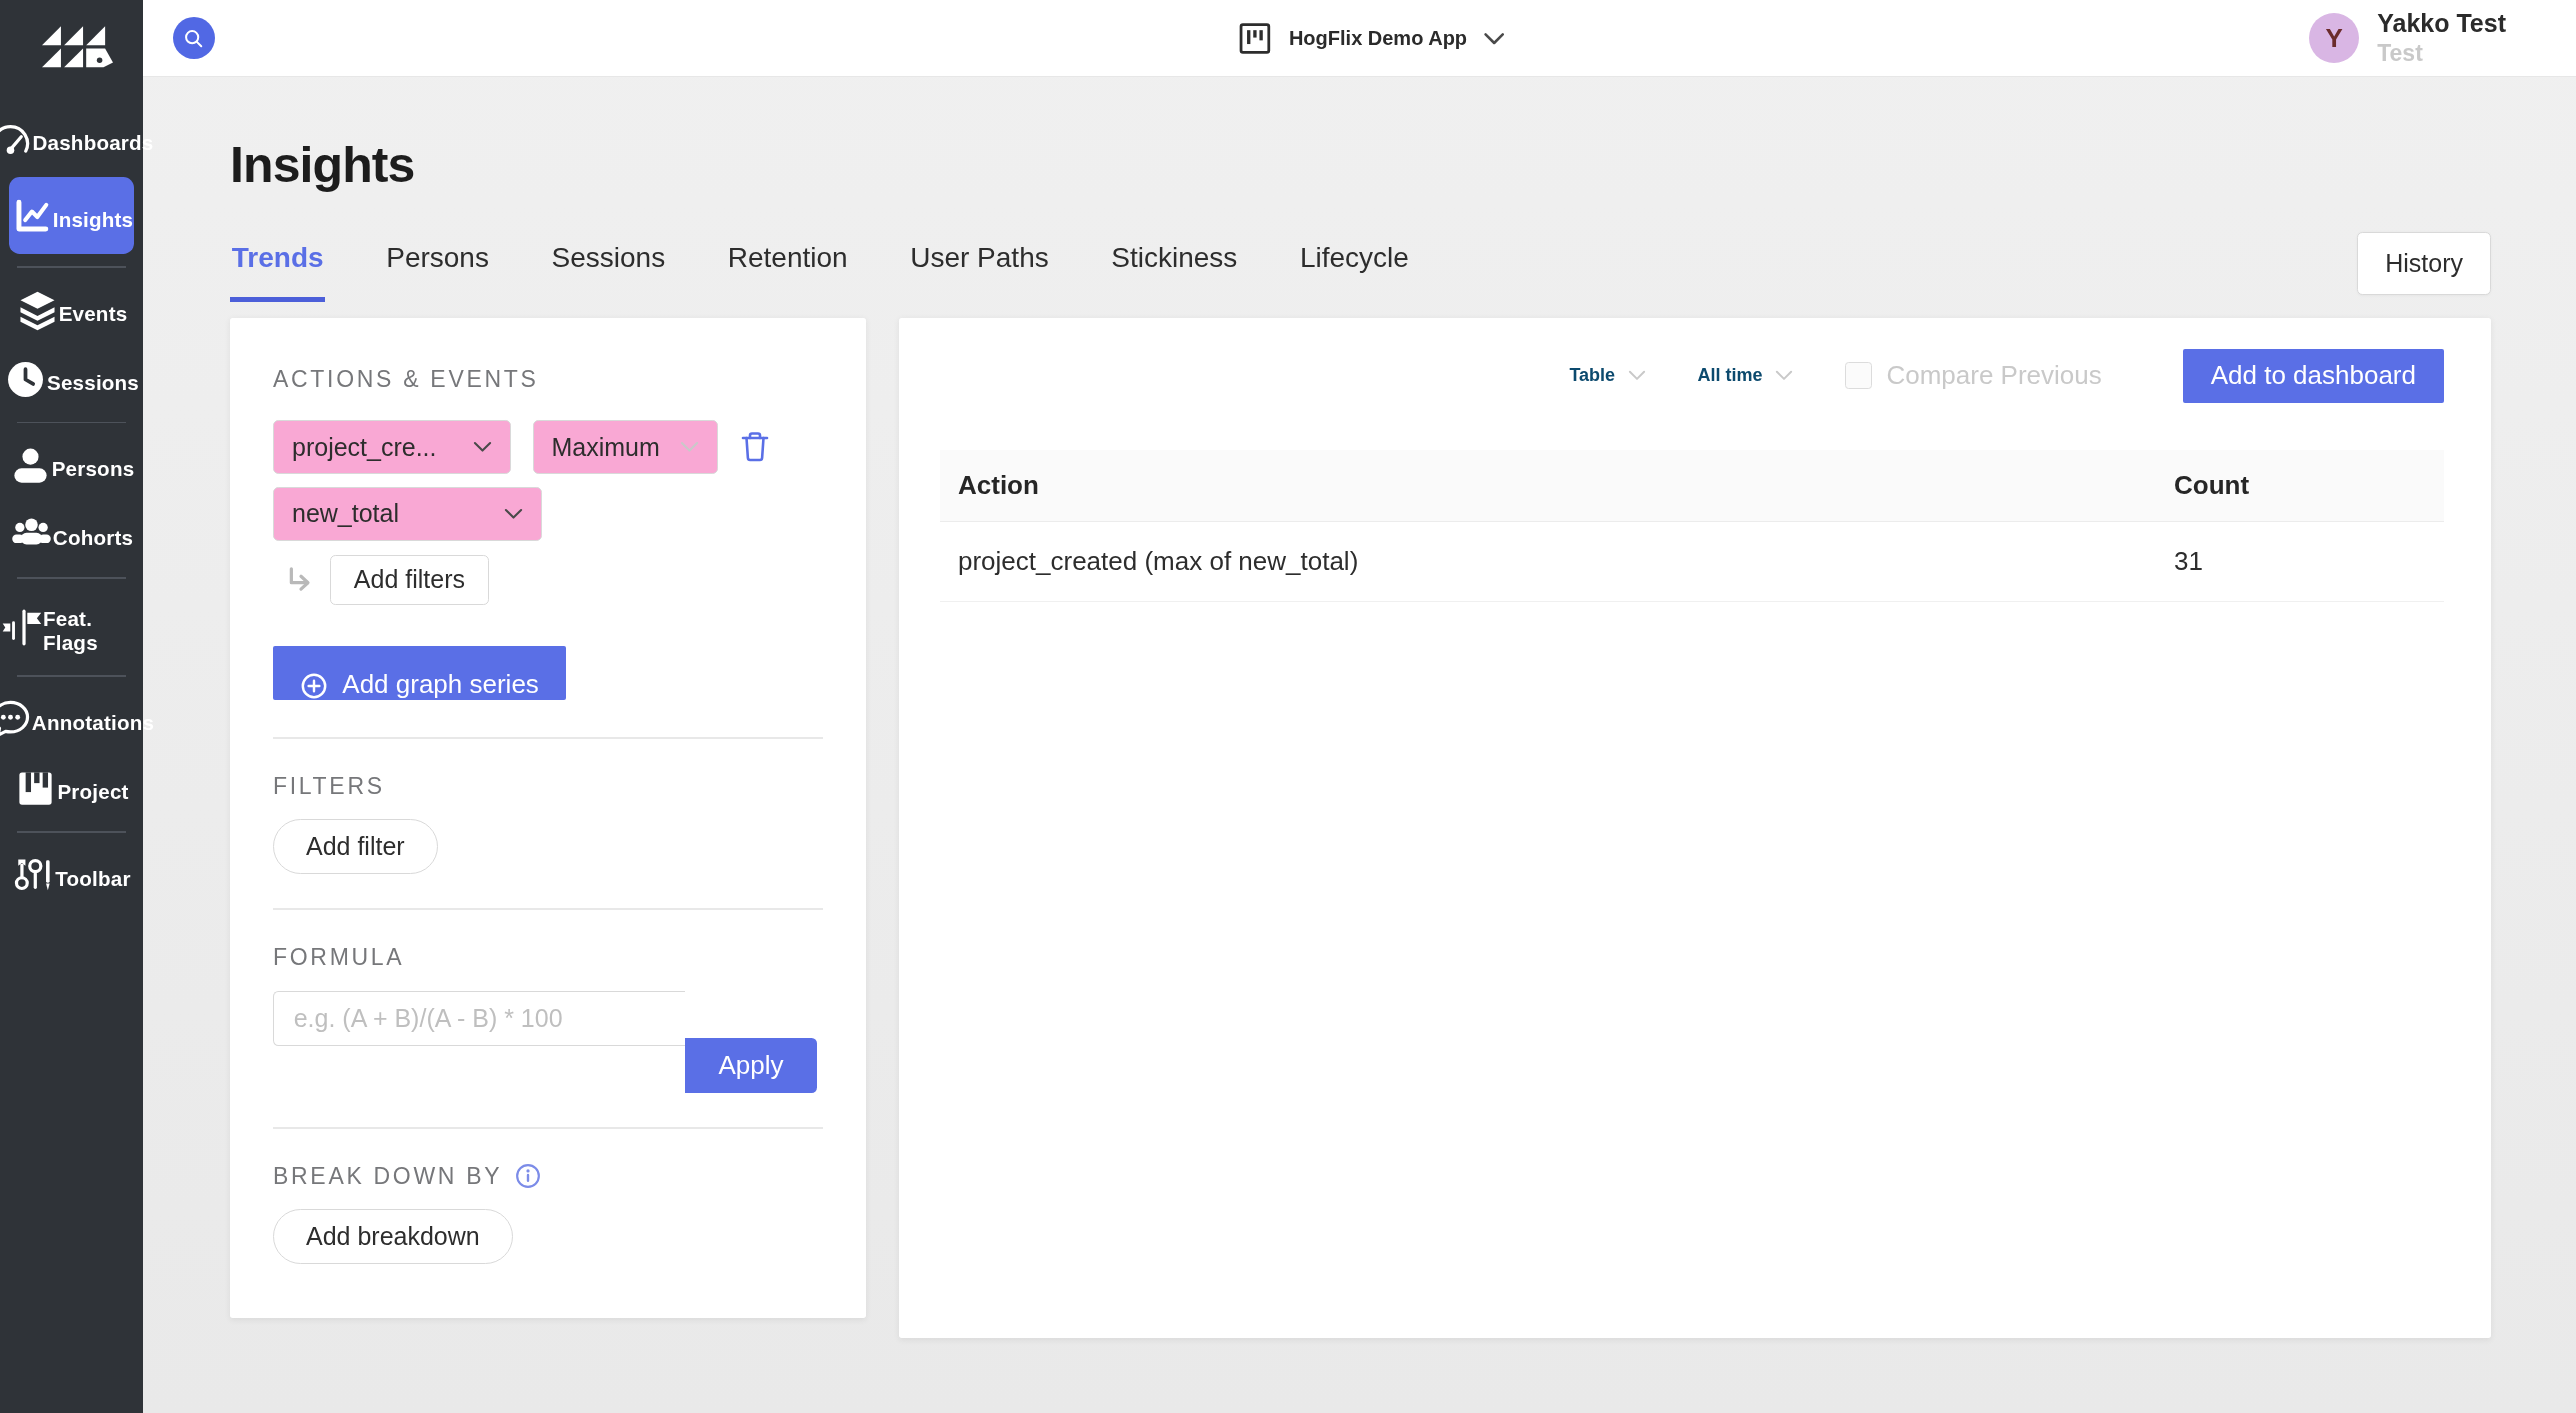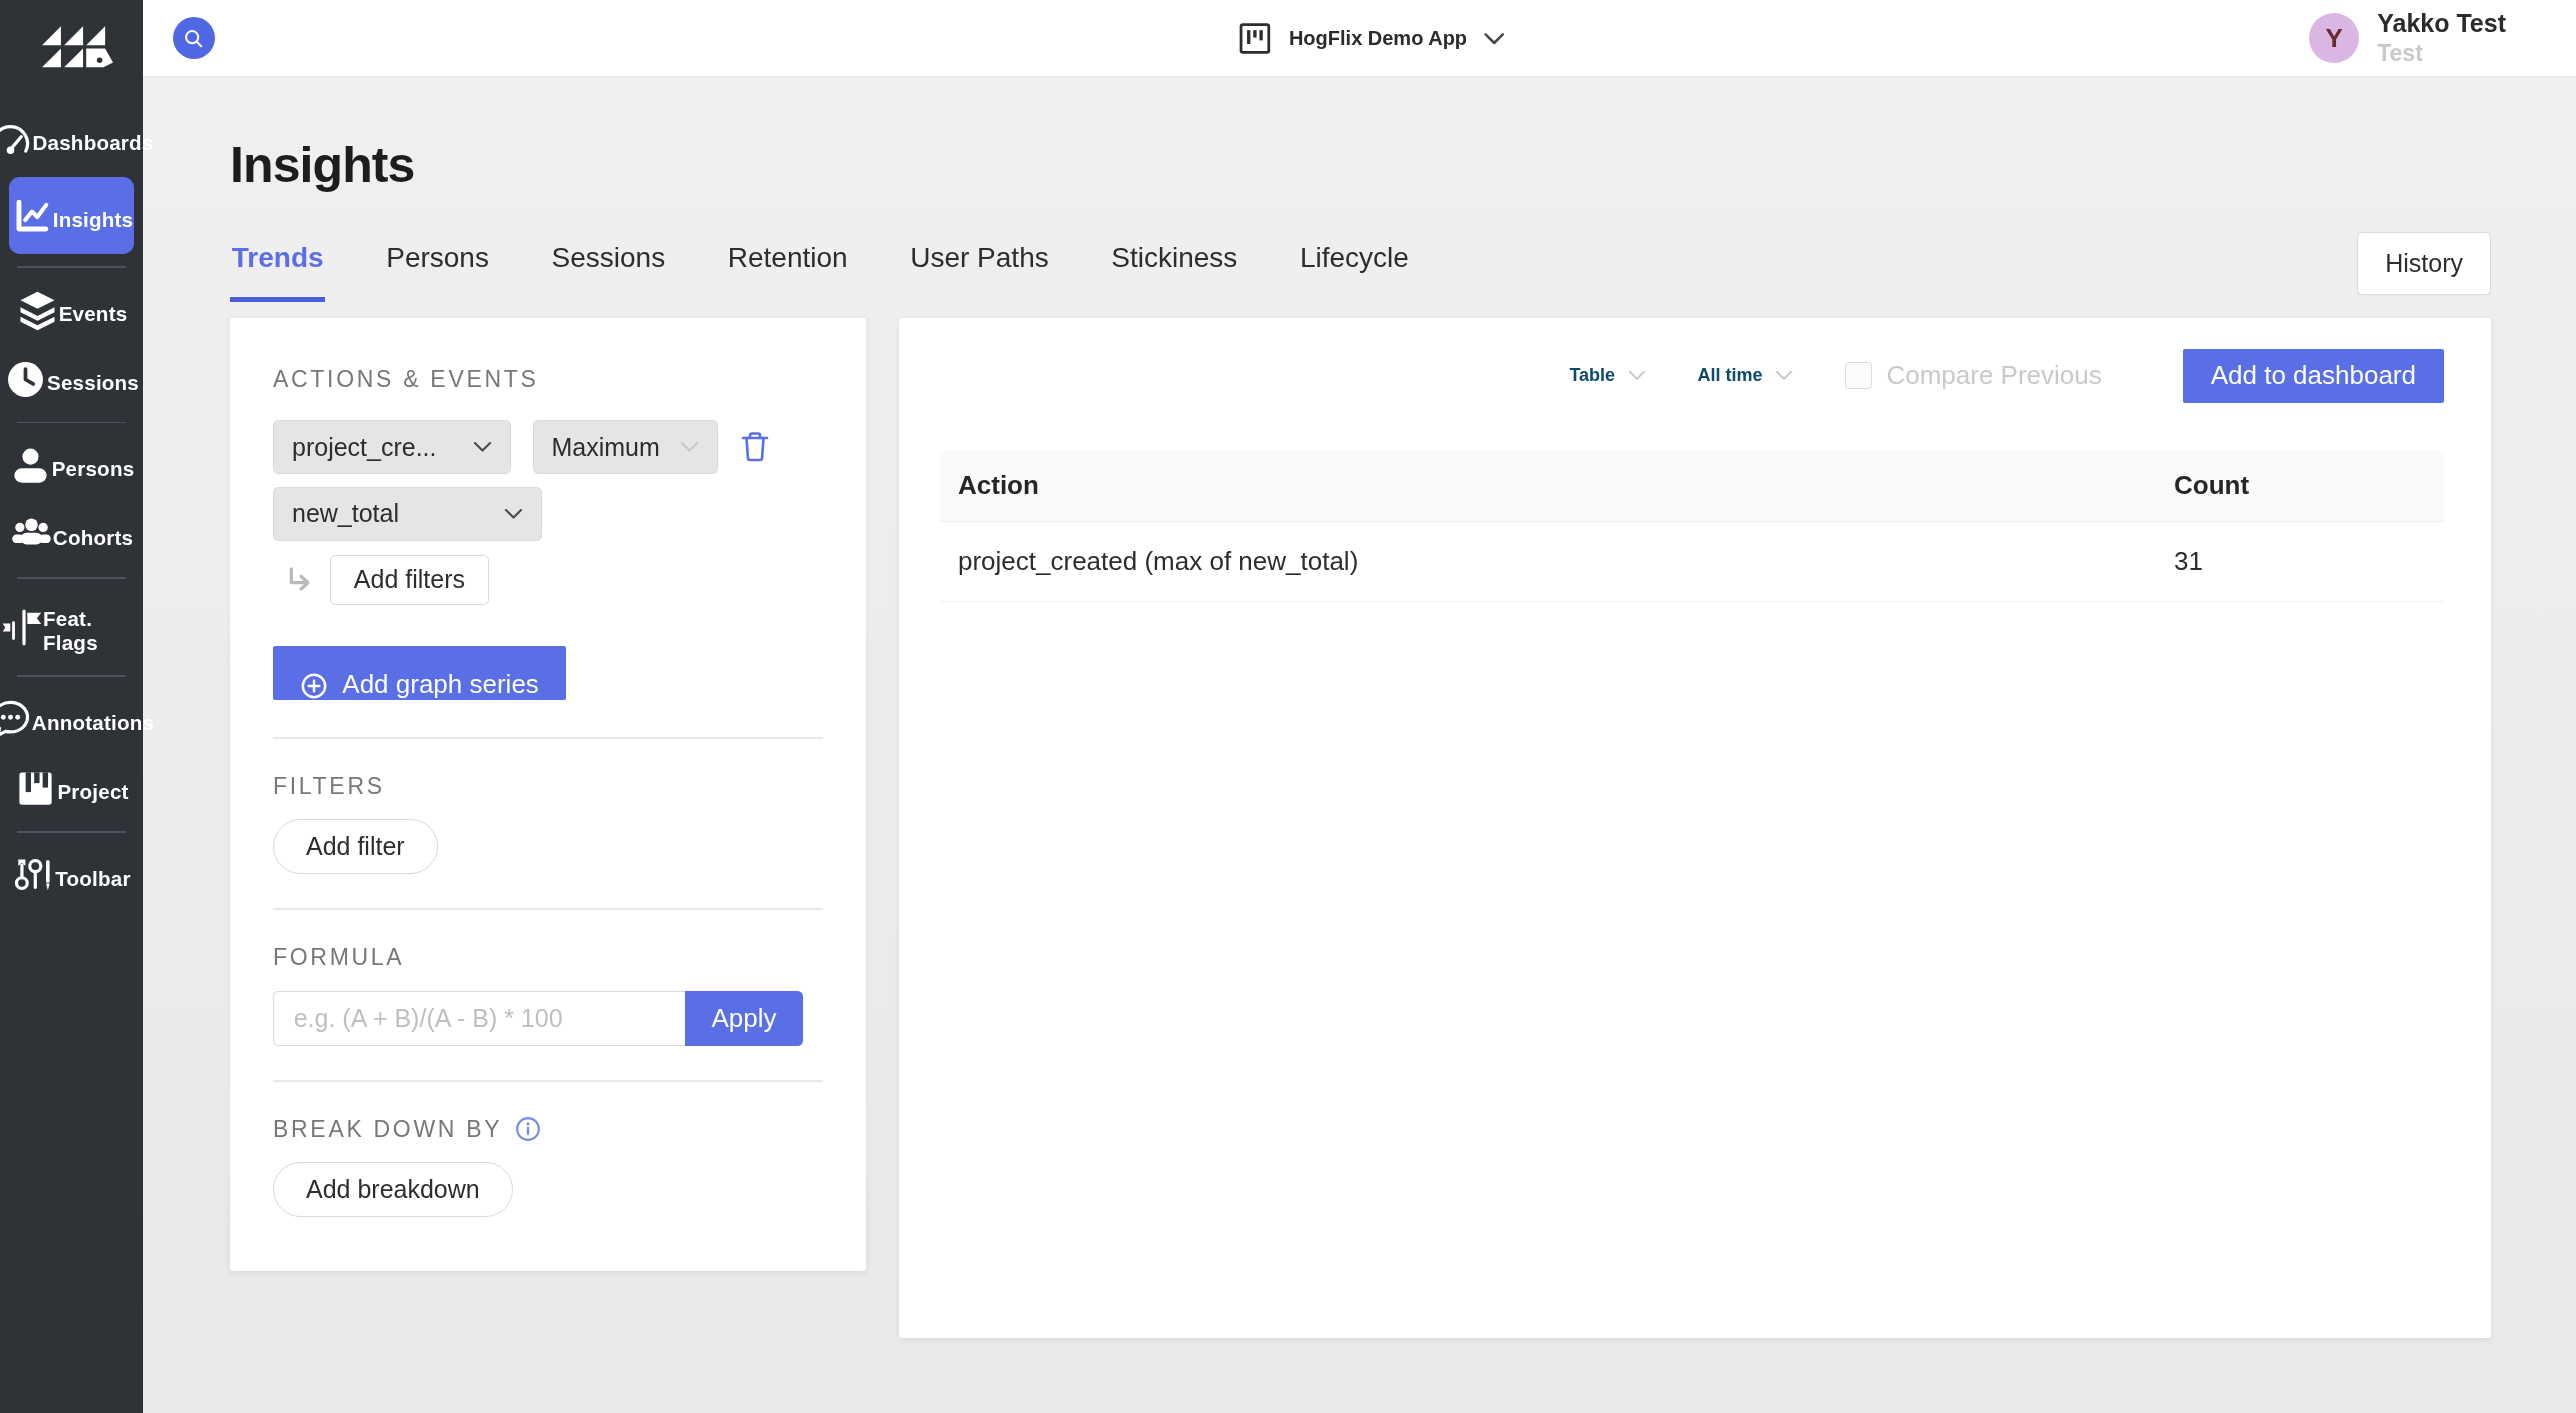--- a/index.html
+++ b/index.html
@@ -82,21 +82,21 @@
   .card { background: #ffffff; border-radius: 2.7px; box-shadow: 0 1.8px 6.3px rgba(0,0,0,0.07); }
 
   
   .query-card { width: 636px; min-height: 930px; padding: 48px 43px 54px; }
   .section-label {
     font-size: 23px; color: #76777a; letter-spacing: 2.7px; font-weight: 500;
     display: flex; align-items: center; gap: 12.5px;
   }
   .row-selects { margin-top: 27px; display: flex; align-items: center; }
   .select {
-    height: 54px; border: 1.8px solid #d9d9d9; border-radius: 5.4px; background: #e5e5e5;
+    height: 54px; border: 1.8px solid #d9d9d9; border-radius: 5.4px; background: #f9a8d4;
     display: inline-flex; align-items: center; justify-content: space-between;
     padding: 0 18px; font-size: 25px; color: #2d2d2d; cursor: pointer;
   }
   .chev { flex: 0 0 auto; }
   .chev.dark { color: #4a4a4a; }
   .chev.light { color: #c9c9c9; }
   .trash-btn { background: none; border: none; cursor: pointer; margin-left: 21.5px; display: flex; }
   .prop-row { margin-top: 12.5px; }
   .addfilters-row { margin-top: 14.3px; display: flex; align-items: center; margin-left: 12.5px; }
   .btn-plain {
@@ -114,21 +114,21 @@
     height: 55px; background: #fff; border: 1.8px solid #d9d9d9; border-radius: 894px;
     font-family: inherit; font-size: 25px; color: #2d2d2d; padding: 0 32px; cursor: pointer; margin-top: 19.7px;
   }
   .formula-row { margin-top: 19.7px; display: flex; }
   .formula-input {
     width: 412px; height: 55px; border: 1.8px solid #d9d9d9; border-right: none;
     border-radius: 5.4px 0 0 5.4px; font-family: inherit; font-size: 25px; color: #2d2d2d; padding: 0 19.7px;
     outline: none;
   }
   .formula-input::placeholder { color: #bfbfbf; }
-  .apply-btn { width: 118px; height: 55px; border-radius: 0 5.4px 5.4px 0; }
+  .apply-btn { width: 132px; height: 55px; border-radius: 0 5.4px 5.4px 0; margin-top: 47px; }
 
   
   .results-card { flex: 1; min-height: 1020px; padding: 30px 47px 0 41px; }
   .controls { display: flex; align-items: center; justify-content: flex-end; gap: 52px; height: 55px; }
   .ctl-select { display: flex; align-items: center; gap: 12.5px; font-size: 18px; color: #0c4a6e; cursor: pointer; justify-content: space-between; }
   .compare { display: flex; align-items: center; gap: 14.3px; cursor: default; }
   .checkbox {
     width: 27px; height: 27px; border: 1.8px solid #dcdcdc; border-radius: 3.6px; background: #fbfbfb; display: inline-block;
   }
   .compare-label { font-size: 26px; color: #c9c9c9; }

